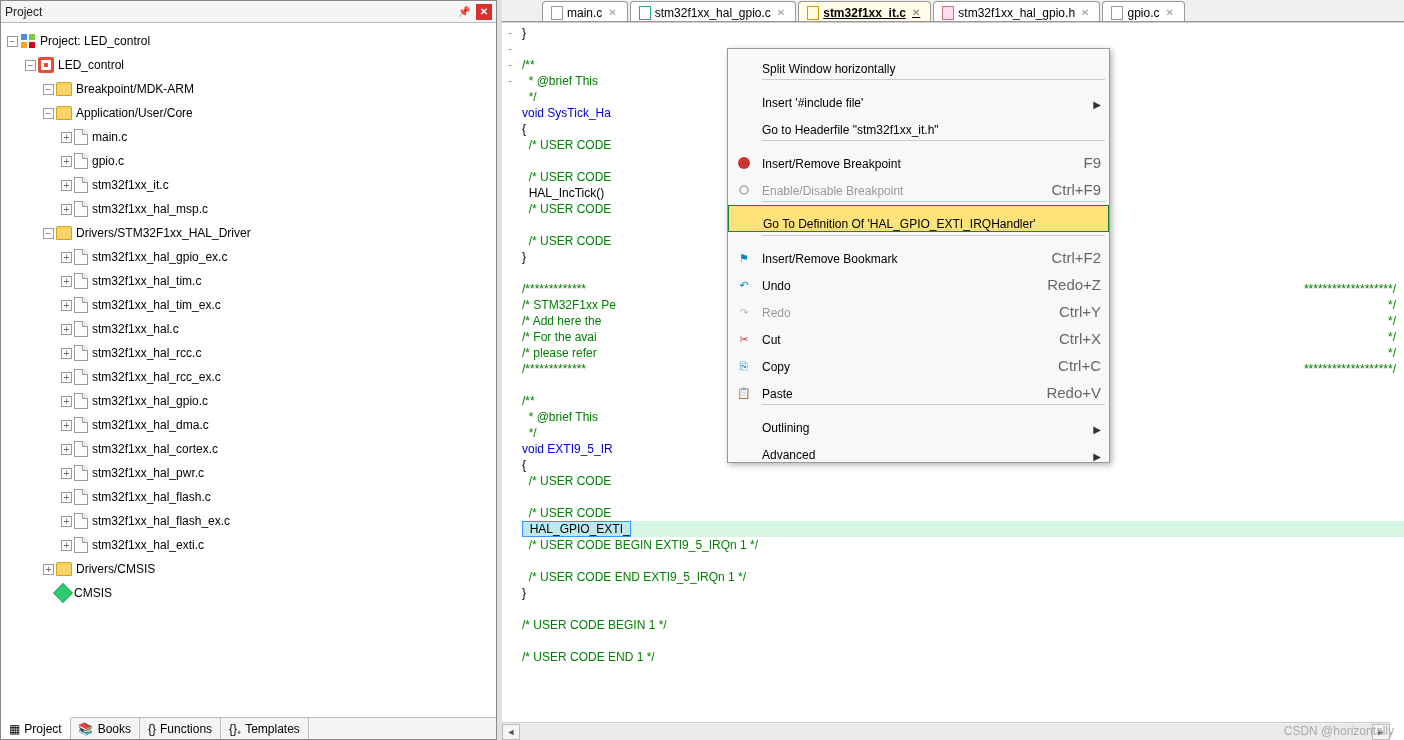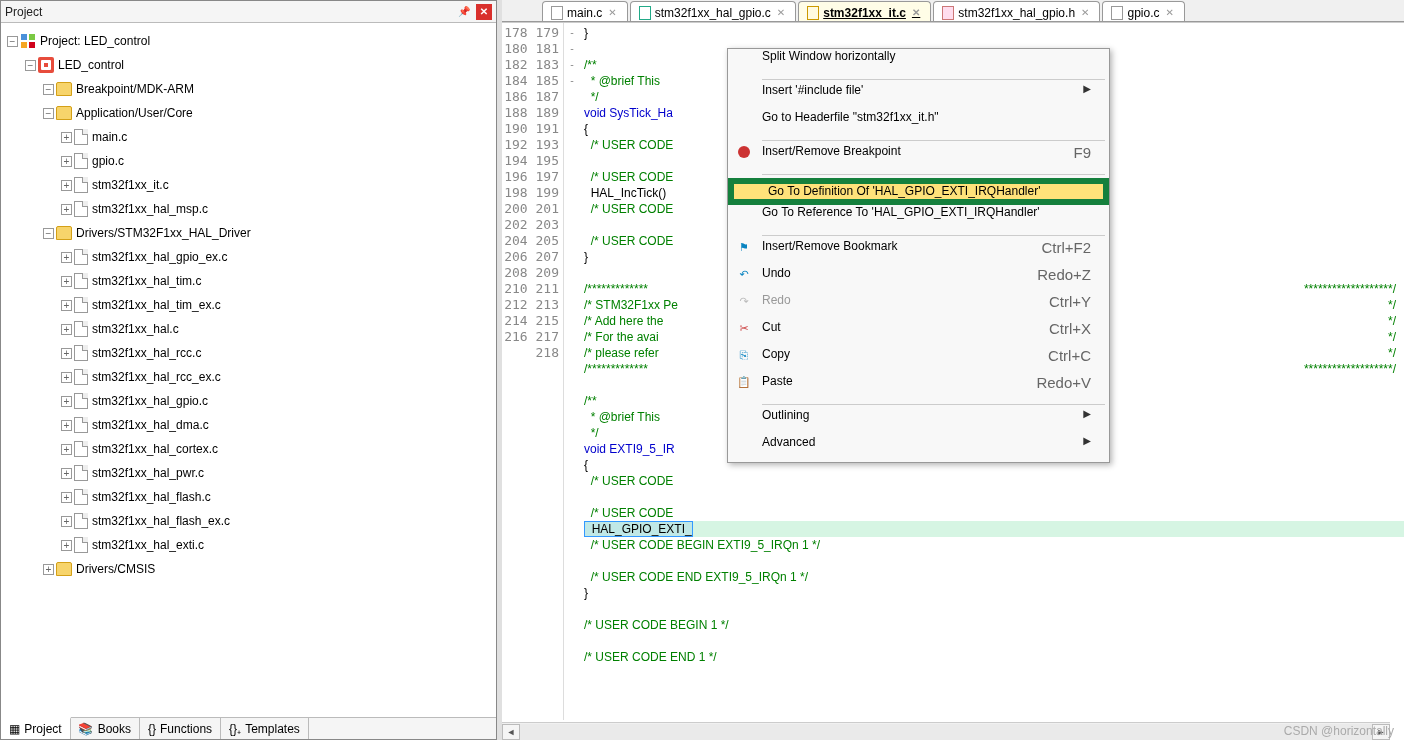--- a/index.html
+++ b/index.html
@@ -40,22 +40,22 @@
 .code { flex:1; font-family:Consolas,monospace; font-size:13px; line-height:16px; padding:2px 0 0 4px; white-space:pre; overflow:hidden; position:relative; }
 .c-k { color:#0000cc; }
 .c-c { color:#008000; }
 .hl-line { background:#d6f5e3; display:inline-block; width:100%; }
 .sel { background:#3399ff22; border:1px solid #3399ff; color:#000; }
 .scroll-h { position:absolute; left:0; right:14px; bottom:0; height:18px; background:#f0f0f0; border-top:1px solid #ccc; display:flex; align-items:center; }
 .sh-btn { width:18px; height:16px; border:1px solid #bbb; background:#f5f5f5; display:flex; align-items:center; justify-content:center; font-size:9px; color:#555; cursor:pointer; }
 .sh-track { flex:1; height:16px; background:#eaeaea; }
 .watermark { position:absolute; right:10px; bottom:2px; color:#aaa; font-size:12px; }
 .ctx-menu { position:absolute; left:727px; top:48px; width:383px; background:#f8f8f8; border:1px solid #999; box-shadow:2px 2px 6px rgba(0,0,0,.3); z-index:100; }
-.ctx-menu .mi { height:27px; display:flex; align-items:flex-start; padding:0 18px 0 34px; position:relative; cursor:pointer; font-size:12px; }
-.ctx-menu .mi.sel { background:#ffe27a; border:6px solid #15803d; }
+.ctx-menu .mi { height:27px; display:flex; align-items:flex-end; padding:0 8px 0 34px; position:relative; cursor:pointer; font-size:12px; }
+.ctx-menu .mi.sel { background:#ffe27a; border:1px solid #15803d; }
 .ctx-menu .mi.disabled { color:#999; }
 .ctx-menu .sep { height:1px; background:#ccc; margin:3px 4px 3px 34px; }
 .ctx-menu .mi .sc { margin-left:auto; color:#666; font-size:15px; }
 .ctx-menu .mi .ar { margin-left:auto; color:#333; font-size:10px; }
 .ctx-menu .ic { position:absolute; left:8px; width:16px; height:16px; display:flex; align-items:center; justify-content:center; font-size:11px; }
 .ic-red { background:#c33; border-radius:50%; width:12px; height:12px; }
 .ic-grey-o { border:2px solid #bbb; border-radius:50%; width:10px; height:10px; }
 .ic-flag { color:#0a84c1; font-size:13px; }
 .ic-undo { color:#0a84c1; font-size:13px; }
 .ic-redo { color:#bbb; font-size:13px; }
@@ -212,20 +212,26 @@
         <span class="exp">+</span>
         <span class="cfile-icon"></span>
         <span>stm32f1xx_hal_exti.c</span>
       </div>
       <div class="tree-row">
         <span class="sp" style="width:36px"></span>
         <span class="exp">+</span>
         <span class="folder-icon"></span>
         <span>Drivers/CMSIS</span>
       </div>
+      <div class="tree-row">
+        <span class="sp" style="width:36px"></span>
+        <span style="width:13px;display:inline-block"></span>
+        <span class="green-diamond"></span>
+        <span>CMSIS</span>
+      </div>
     </div>
   <div class="bottom-tabs" id="btabs">
       <div class="btab active">
         <span>▦</span>
         <span>Project</span>
       </div>
       <div class="btab">
         <span>📚</span>
         <span>Books</span>
       </div>
@@ -264,62 +270,20 @@
         <span>stm32f1xx_hal_gpio.h</span>
         <span class="x">✕</span>
       </div>
       <div class="ftab">
         <span class="cf c"></span>
         <span>gpio.c</span>
         <span class="x">✕</span>
       </div>
     </div>
   <div class="editor-wrap">
-    <div class="gutter" id="gutter">178
-179
-180
-181
-182
-183
-184
-185
-186
-187
-188
-189
-190
-191
-192
-193
-194
-195
-196
-197
-198
-199
-200
-201
-202
-203
-204
-205
-206
-207
-208
-209
-210
-211
-212
-213
-214
-215
-216
-217
-218
-</div>
     <div class="fold-col" id="foldc"> 
  
 -
  
  
  
 -
  
  
  
@@ -418,26 +382,30 @@
       <span>Go to Headerfile "stm32f1xx_it.h"</span>
     </div>
     <div class="sep"></div>
     <div class="mi">
       <span class="ic">
         <span class="ic-red"></span>
       </span>
       <span>Insert/Remove Breakpoint</span>
       <span class="sc">F9</span>
     </div>
+    <div class="mi disabled">
+      <span class="ic">
+        <span class="ic-grey-o"></span>
+      </span>
+      <span>Enable/Disable Breakpoint</span>
+      <span class="sc">Ctrl+F9</span>
+    </div>
     <div class="sep"></div>
     <div class="mi sel">
       <span>Go To Definition Of 'HAL_GPIO_EXTI_IRQHandler'</span>
-    </div>
-    <div class="mi">
-      <span>Go To Reference To 'HAL_GPIO_EXTI_IRQHandler'</span>
     </div>
     <div class="sep"></div>
     <div class="mi">
       <span class="ic ic-flag">⚑</span>
       <span>Insert/Remove Bookmark</span>
       <span class="sc">Ctrl+F2</span>
     </div>
     <div class="mi">
       <span class="ic ic-undo">↶</span>
       <span>Undo</span>

